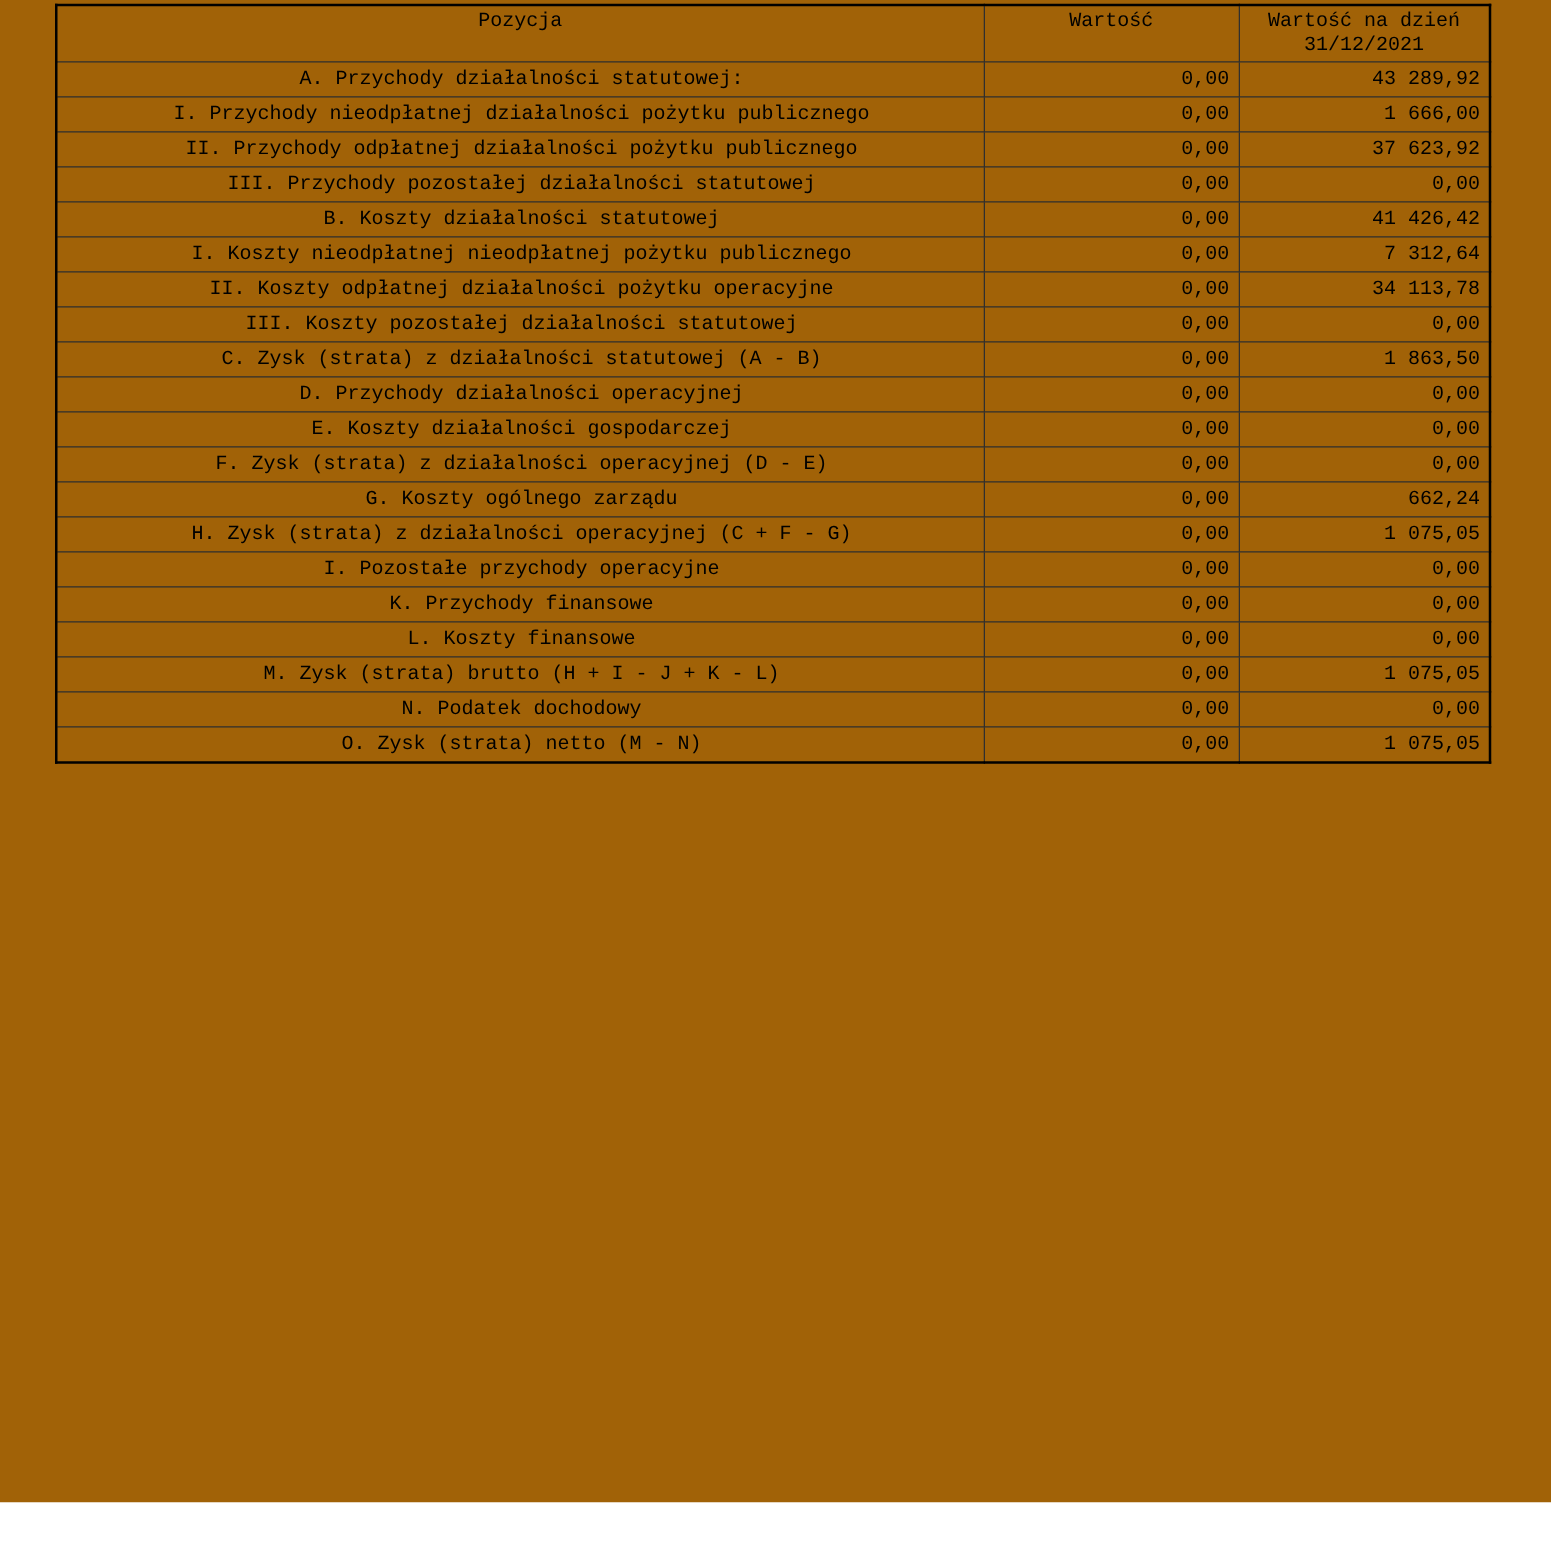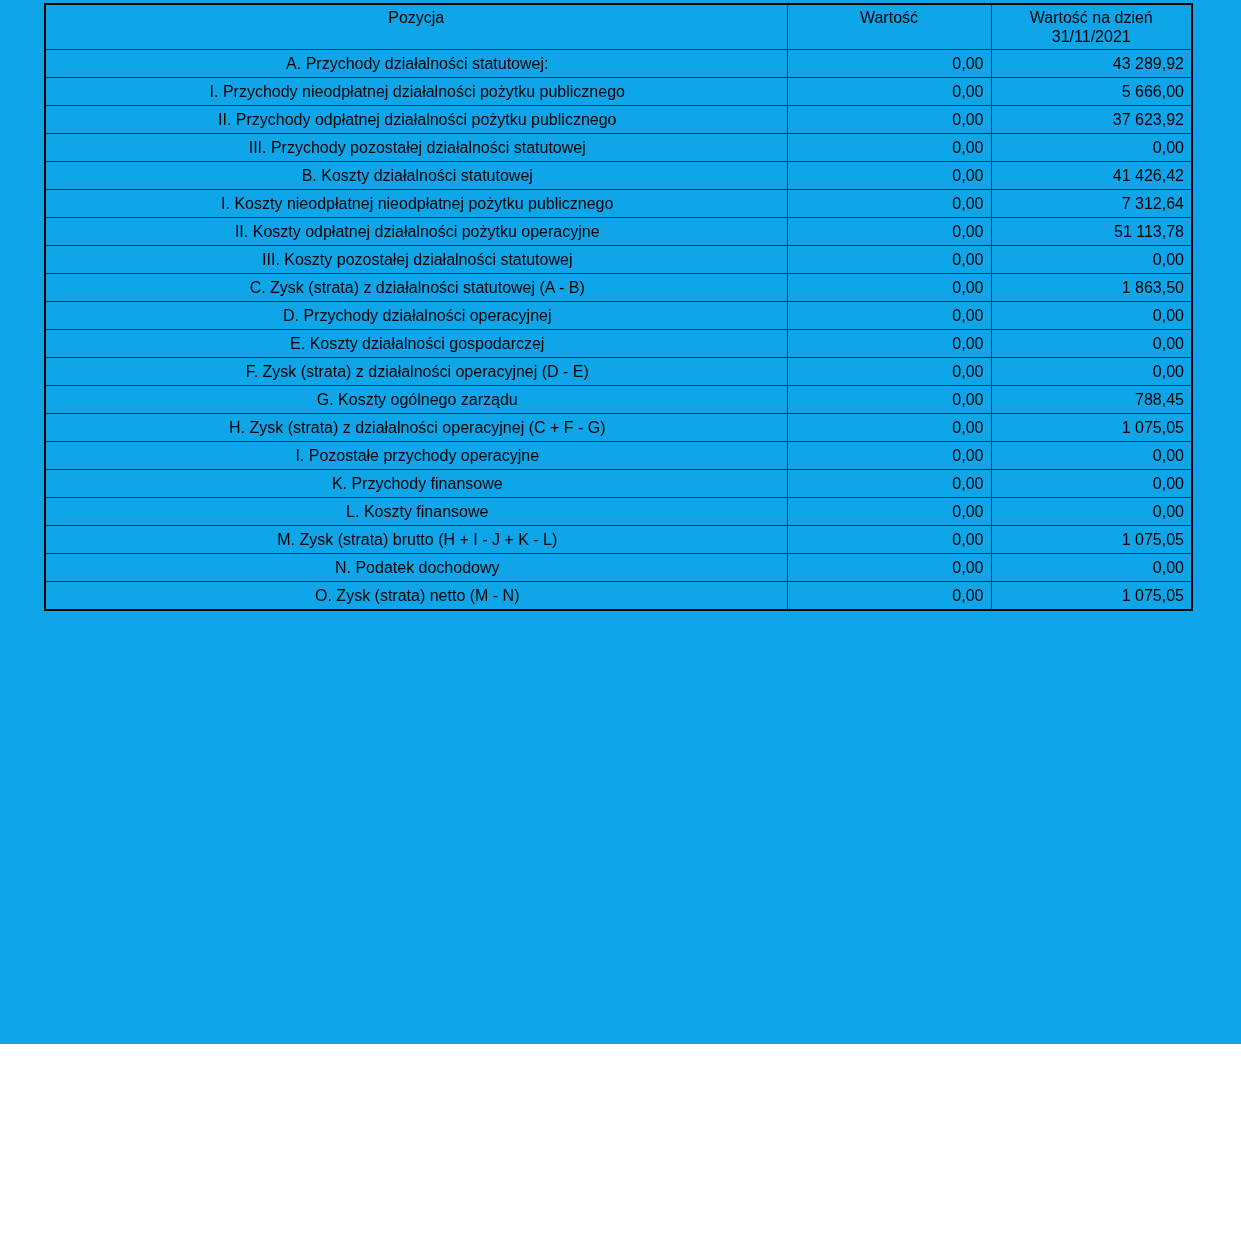--- a/index.html
+++ b/index.html
@@ -4,23 +4,23 @@
 <style>
   * { box-sizing: border-box; }
   html, body {
     margin: 0;
     padding: 0;
     background: #ffffff;
   }
   .page {
     position: relative;
     width: 1241px;
-    height: 1044px;
-    background: #0ea5e9;
-    font-family: Liberation Sans, sans-serif;
+    height: 1202px;
+    background: #a16207;
+    font-family: Liberation Mono, monospace;
     color: #000000;
   }
   table.pnl-table {
     position: absolute;
     left: 44px;
     top: 3px;
     width: 1147px;
     border-collapse: collapse;
     table-layout: fixed;
     border: 2px solid #000000;
@@ -68,35 +68,35 @@
       <col class="col-pozycja">
       <col class="col-wartosc">
       <col class="col-wartosc-dzien">
     </colgroup>
     <thead>
       <tr>
         <th>Pozycja</th>
         <th>Wartość</th>
         <th>
           <div>Wartość na dzień</div>
-          <div>31/11/2021</div>
+          <div>31/12/2021</div>
         </th>
       </tr>
     </thead>
     <tbody id="rows-body">
   <tr>
     <td class="cell-label">A. Przychody działalności statutowej:</td>
     <td class="cell-value">0,00</td>
     <td class="cell-value">43 289,92</td>
   </tr>
 
   <tr>
     <td class="cell-label indent">I. Przychody nieodpłatnej działalności pożytku publicznego</td>
     <td class="cell-value">0,00</td>
-    <td class="cell-value">5 666,00</td>
+    <td class="cell-value">1 666,00</td>
   </tr>
 
   <tr>
     <td class="cell-label indent">II. Przychody odpłatnej działalności pożytku publicznego</td>
     <td class="cell-value">0,00</td>
     <td class="cell-value">37 623,92</td>
   </tr>
 
   <tr>
     <td class="cell-label indent">III. Przychody pozostałej działalności statutowej</td>
@@ -112,21 +112,21 @@
 
   <tr>
     <td class="cell-label indent">I. Koszty nieodpłatnej nieodpłatnej pożytku publicznego</td>
     <td class="cell-value">0,00</td>
     <td class="cell-value">7 312,64</td>
   </tr>
 
   <tr>
     <td class="cell-label indent">II. Koszty odpłatnej działalności pożytku operacyjne</td>
     <td class="cell-value">0,00</td>
-    <td class="cell-value">51 113,78</td>
+    <td class="cell-value">34 113,78</td>
   </tr>
 
   <tr>
     <td class="cell-label indent">III. Koszty pozostałej działalności statutowej</td>
     <td class="cell-value">0,00</td>
     <td class="cell-value">0,00</td>
   </tr>
 
   <tr>
     <td class="cell-label">C. Zysk (strata) z działalności statutowej (A - B)</td>
@@ -148,21 +148,21 @@
 
   <tr>
     <td class="cell-label">F. Zysk (strata) z działalności operacyjnej (D - E)</td>
     <td class="cell-value">0,00</td>
     <td class="cell-value">0,00</td>
   </tr>
 
   <tr>
     <td class="cell-label">G. Koszty ogólnego zarządu</td>
     <td class="cell-value">0,00</td>
-    <td class="cell-value">788,45</td>
+    <td class="cell-value">662,24</td>
   </tr>
 
   <tr>
     <td class="cell-label">H. Zysk (strata) z działalności operacyjnej (C + F - G)</td>
     <td class="cell-value">0,00</td>
     <td class="cell-value">1 075,05</td>
   </tr>
 
   <tr>
     <td class="cell-label">I. Pozostałe przychody operacyjne</td>

